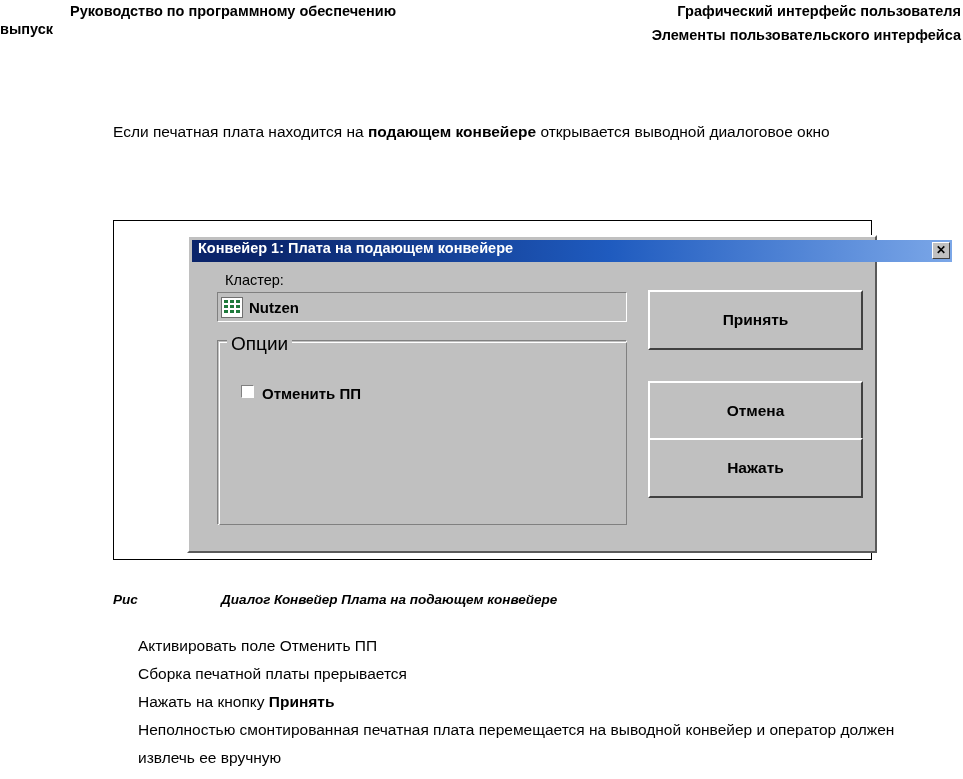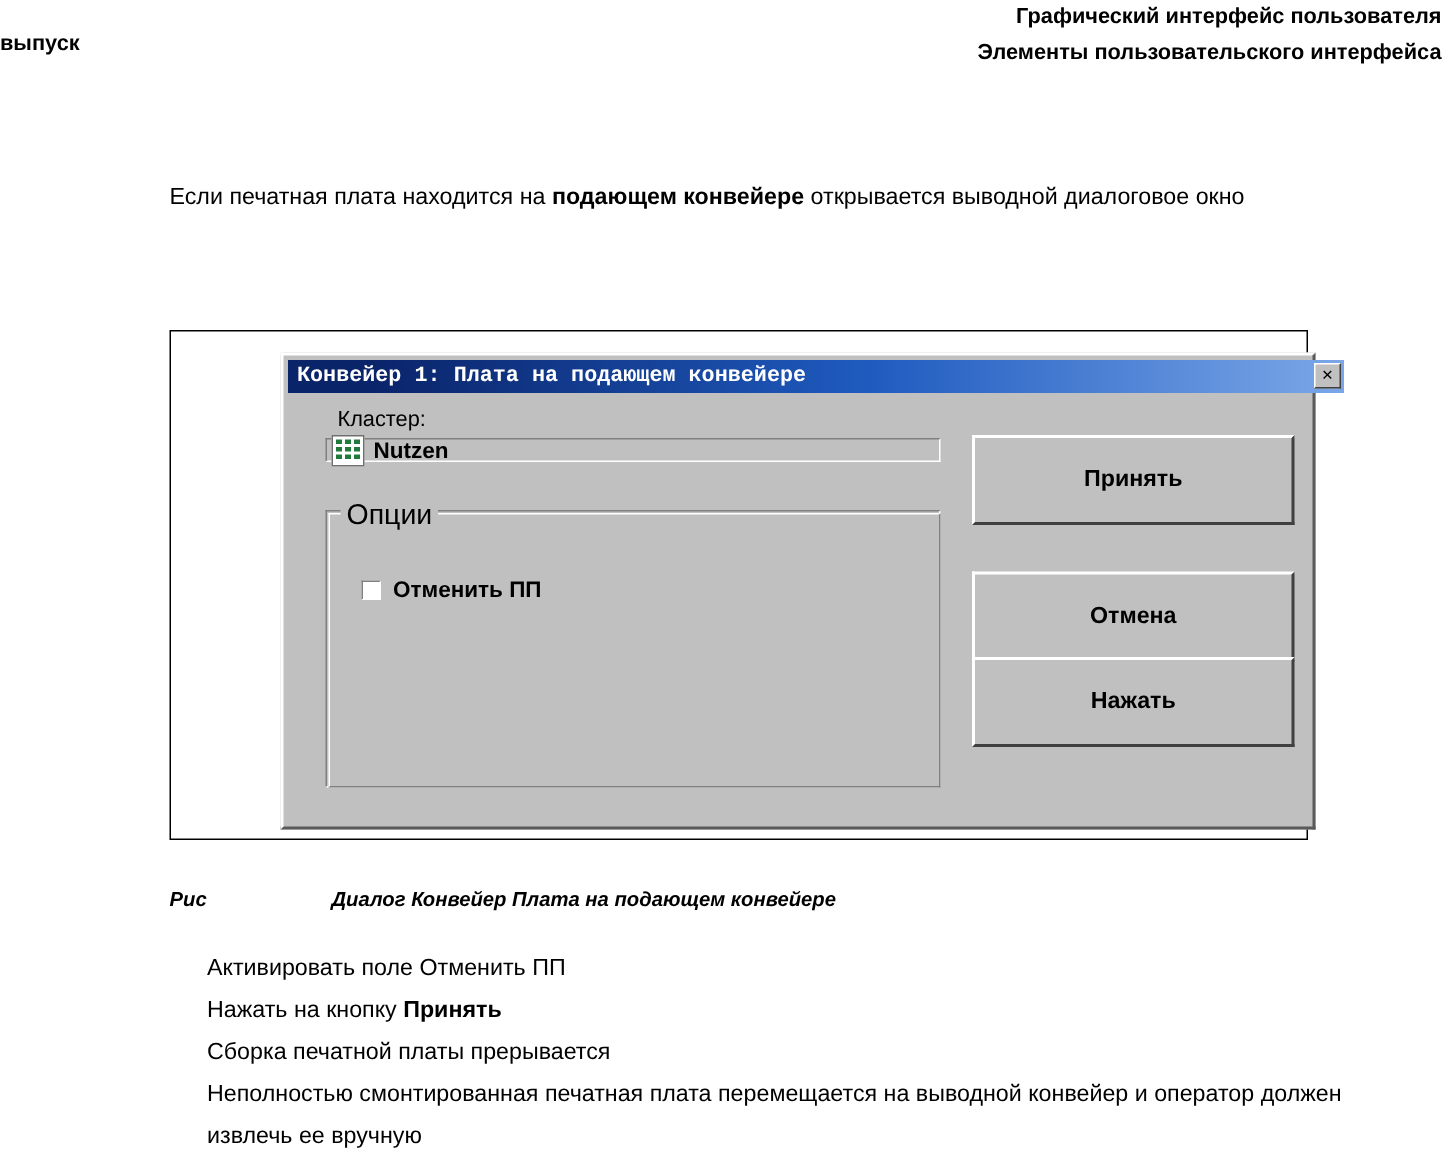--- a/index.html
+++ b/index.html
@@ -92,27 +92,25 @@
     border-top: 2px solid #ffffff;
     border-left: 2px solid #ffffff;
     border-right: 2px solid #5a5a5a;
     border-bottom: 2px solid #5a5a5a;
     box-sizing: border-box;
   }
   .titlebar {
     position: absolute;
     top: 3px;
     left: 3px;
-    width: 704px;
+    width: 760px;
     height: 22px;
     background: linear-gradient(to right, #0a246a 0%, #0a246a 8%, #1f5bbf 55%, #7ba7e8 100%);
     display: flex;
-    align-items: center;
-    box-sizing: border-box;
-    font-family: Liberation Mono, monospace;
+    box-sizing: border-box;
   }
   .titlebar-text {
     color: #ffffff;
     font-size: 14.5px;
     font-weight: bold;
     margin-left: 6px;
     white-space: nowrap;
   }
   .close-btn {
     position: absolute;
@@ -140,21 +138,21 @@
     top: 35px;
     left: 36px;
     font-size: 14.5px;
     white-space: nowrap;
   }
   .cluster-field {
     position: absolute;
     top: 55px;
     left: 28px;
     width: 410px;
-    height: 16px;
+    height: 30px;
     background: #c0c0c0;
     border-top: 1px solid #808080;
     border-left: 1px solid #808080;
     border-right: 1px solid #ffffff;
     border-bottom: 1px solid #ffffff;
     box-sizing: border-box;
     display: flex;
     align-items: center;
     text-align: right;
   }
@@ -211,21 +209,20 @@
     background: #c0c0c0;
     padding: 0 4px;
     font-size: 19px;
     white-space: nowrap;
   }
   .checkbox-row {
     position: absolute;
     top: 148px;
     left: 52px;
     display: flex;
-    align-items: center;
   }
   .checkbox-box {
     width: 13px;
     height: 13px;
     background: #ffffff;
     border-top: 1px solid #808080;
     border-left: 1px solid #808080;
     border-right: 1px solid #ffffff;
     border-bottom: 1px solid #ffffff;
     box-sizing: border-box;
@@ -283,20 +280,21 @@
     line-height: 28px;
   }
   .steps .step { white-space: nowrap; }
   .steps .step.wrap { white-space: normal; }
   .steps b { font-weight: bold; }
 </style>
 </head>
 <body>
 
 <div class="page-header">
+  <div class="hdr-left-line1">Руководство по программному обеспечению</div>
   <div class="hdr-left-line2">выпуск</div>
   <div class="hdr-right-line1">Графический интерфейс пользователя</div>
   <div class="hdr-right-line2">Элементы пользовательского интерфейса</div>
 </div>
 
 <div class="intro"><span>Если печатная плата находится на </span><b>подающем конвейере</b><span>  открывается выводной диалоговое окно</span></div>
 
 <div class="figure-frame">
 
   <div class="dialog">
@@ -337,16 +335,16 @@
     <div class="dlg-button btn-cancel">Отмена</div>
     <div class="dlg-button btn-help">Нажать</div>
 
   </div>
 </div>
 
 <div class="caption"><span class="c-num">Рис</span><span>Диалог  Конвейер     Плата на подающем конвейере</span></div>
 
 <div class="steps">
   <div class="step">Активировать поле  Отменить ПП</div>
+  <div class="step">Сборка печатной платы прерывается</div>
   <div class="step"><span>Нажать на кнопку  </span><b>Принять</b></div>
-  <div class="step">Сборка печатной платы прерывается</div>
   <div class="step wrap">Неполностью смонтированная печатная плата перемещается на выводной конвейер и оператор должен извлечь ее вручную</div>
 </div>
 
 </body></html>

